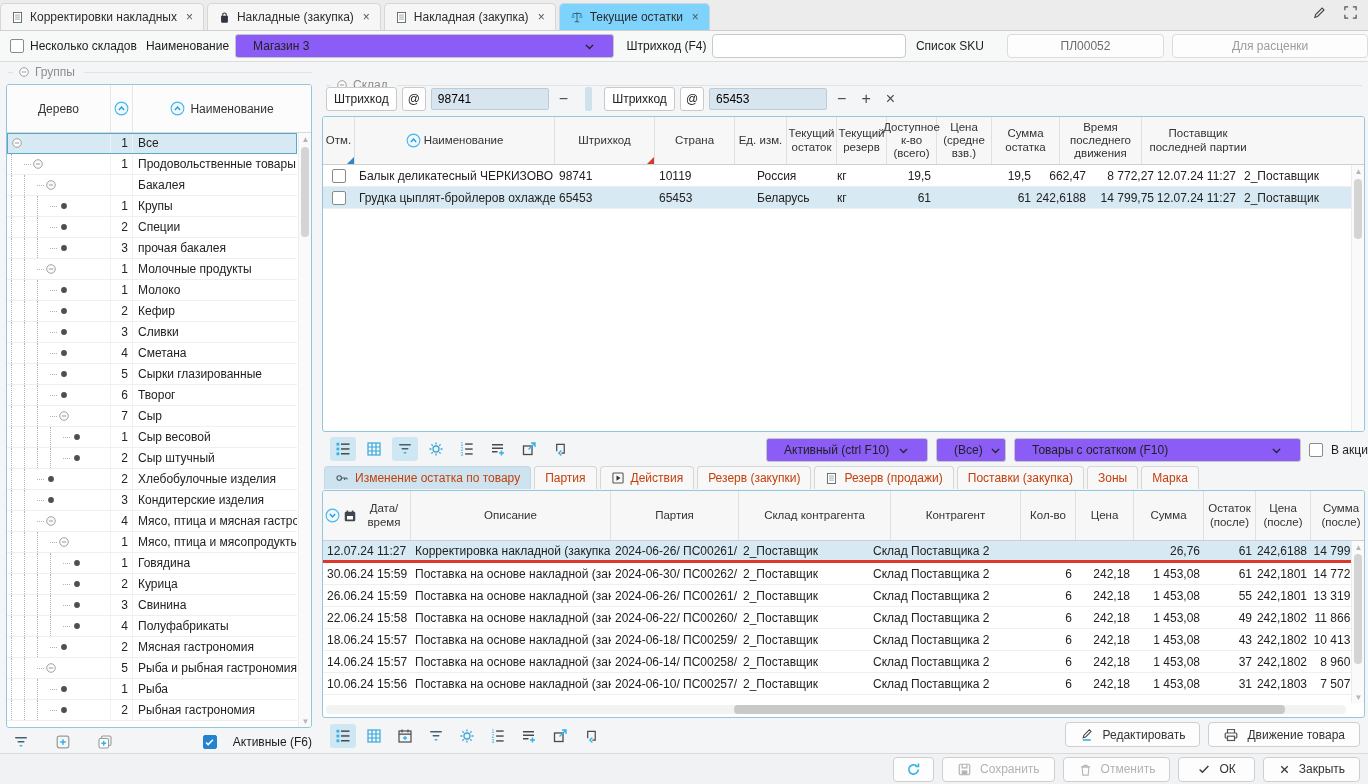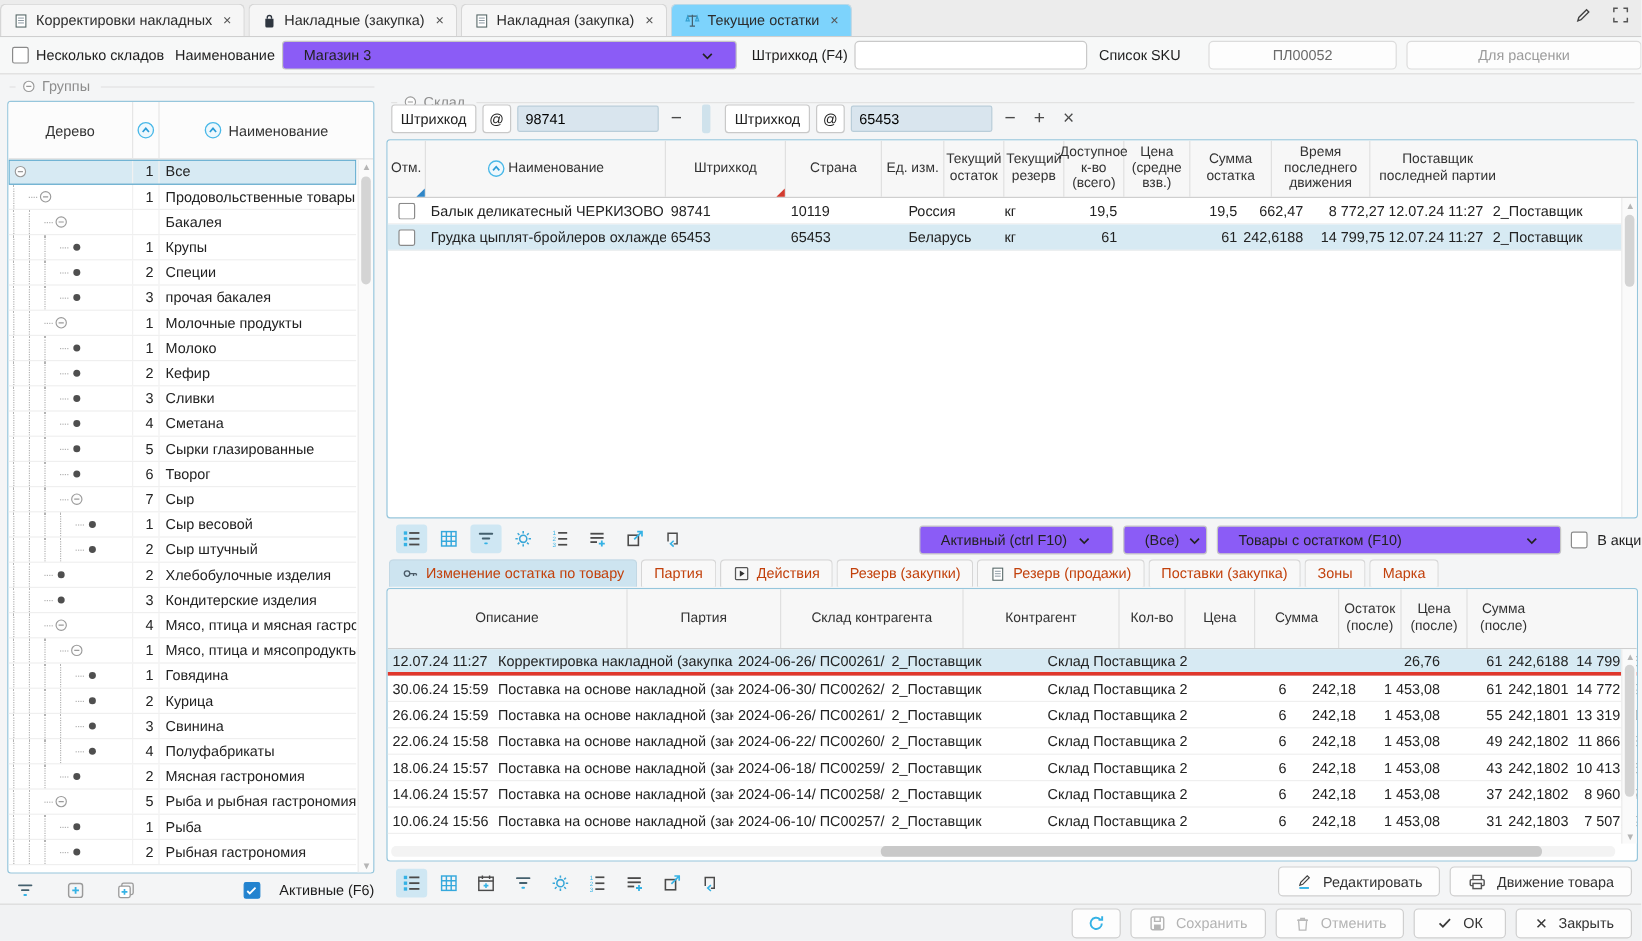--- a/index.html
+++ b/index.html
@@ -926,20 +926,36 @@
       <div class="stab">
         <span>Зоны</span>
       </div>
       <div class="stab">
         <span>Марка</span>
       </div>
     </div>
 
   <div class="dtable" id="htable">
     <div class="dhead" id="hhead">
+        <div class="hc" style="width:88px">
+          <span>
+            <svg width="15" height="15" viewBox="0 0 16 16" xmlns="http://www.w3.org/2000/svg">
+              <circle cx="8" cy="8" r="6.8" fill="#eef8fd" stroke="#49b8e8" stroke-width="1.2"></circle>
+              <path d="M5.2 6.4L8 9.6l2.8-3.2" fill="none" stroke="#2b9cd8" stroke-width="1.5"></path>
+            </svg>
+          </span>
+          <span>
+            <svg width="14" height="14" viewBox="0 0 16 16" xmlns="http://www.w3.org/2000/svg">
+              <rect x="2" y="3.2" width="12" height="10.8" rx="1.4" fill="#3f4750"></rect>
+              <path d="M5 1.6v3M11 1.6v3" stroke="#3f4750" stroke-width="1.8"></path>
+              <rect x="4.6" y="8" width="6.8" height="4" fill="#fff"></rect>
+            </svg>
+          </span>
+          <span>Дата/ время</span>
+        </div>
         <div class="hc" style="width:200px">
           <span>Описание</span>
         </div>
         <div class="hc" style="width:128px">
           <span>Партия</span>
         </div>
         <div class="hc" style="width:152px">
           <span>Склад контрагента</span>
         </div>
         <div class="hc" style="width:130px">

